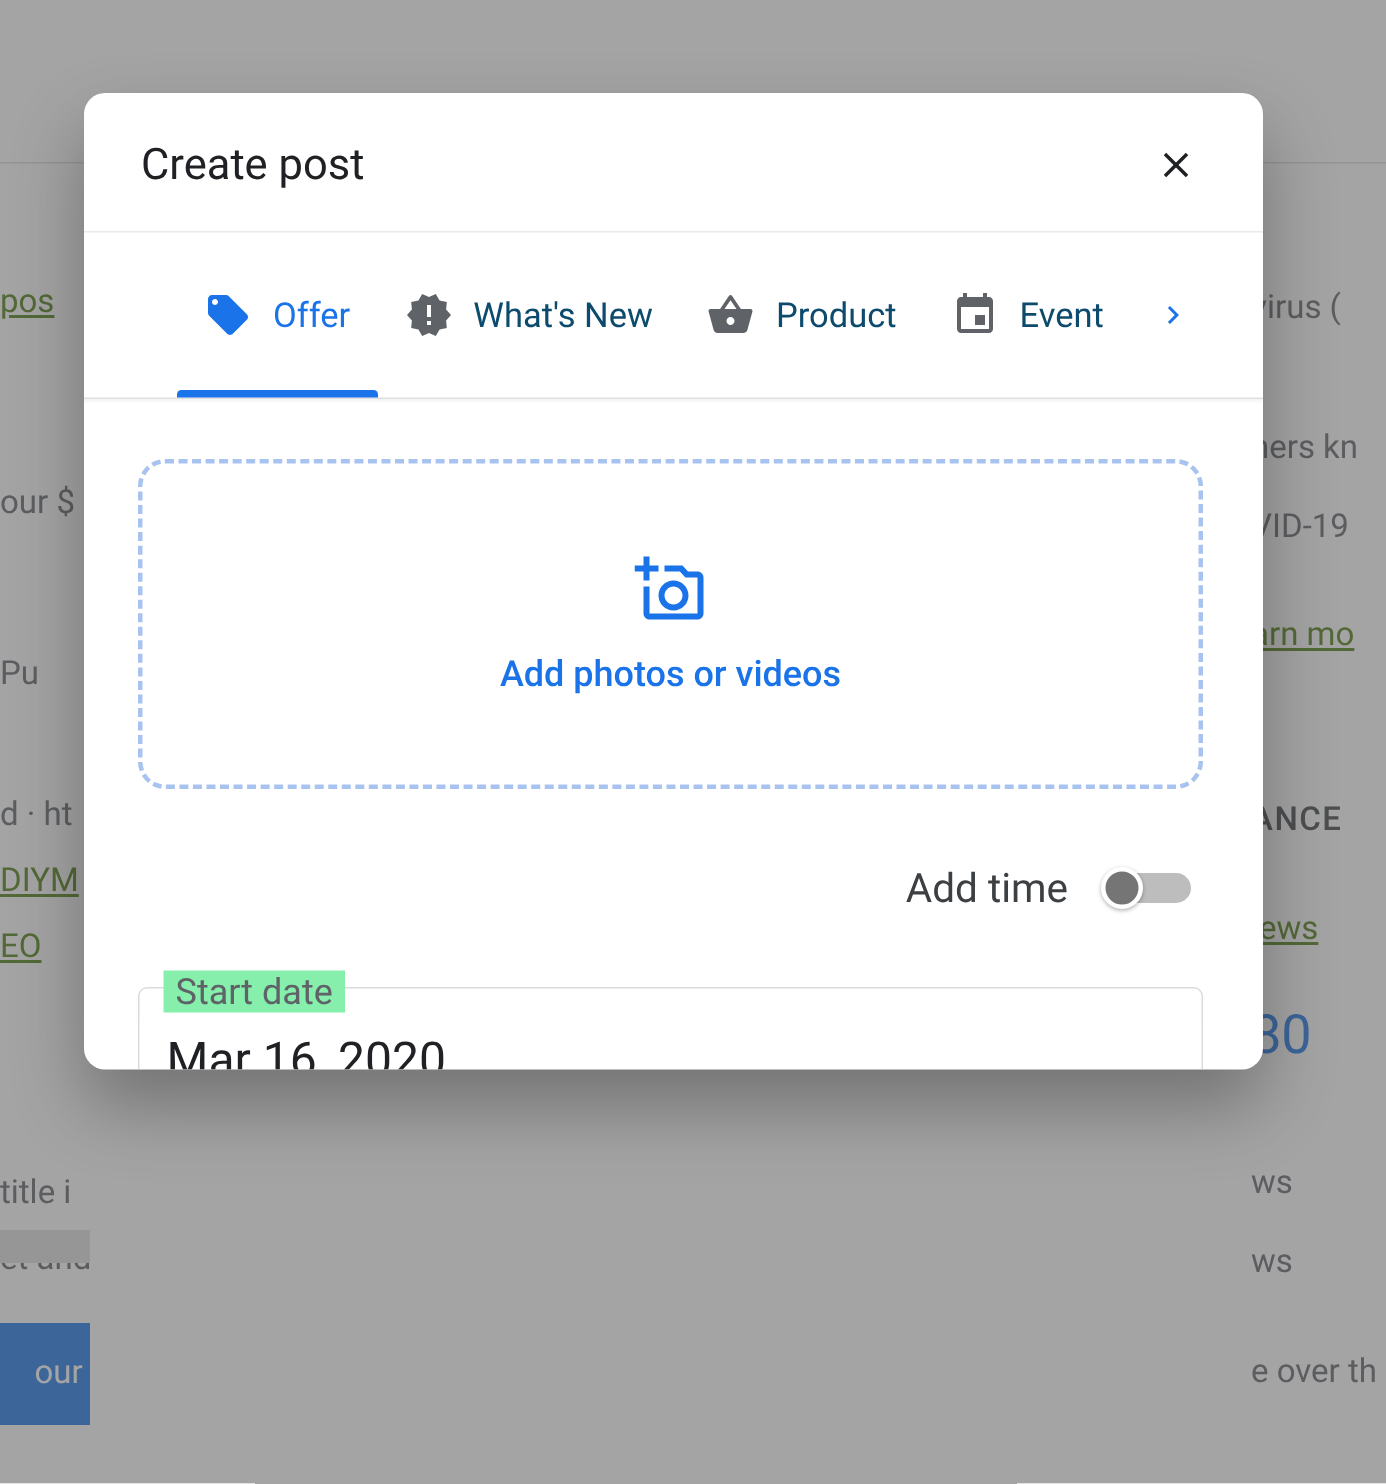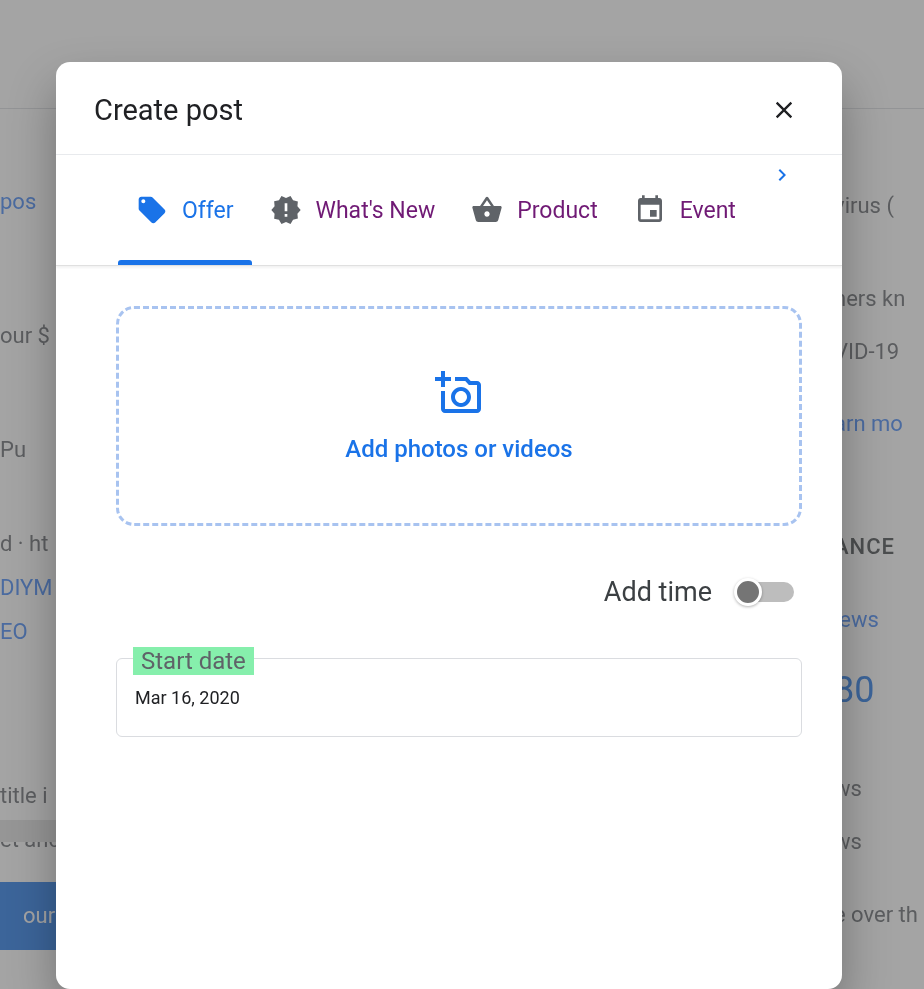--- a/index.html
+++ b/index.html
@@ -34,21 +34,21 @@
     .bg-right {
       position: absolute;
       right: 0;
       top: 180px;
       width: 90px;
       overflow: hidden;
       white-space: nowrap;
       line-height: 2.4;
       text-align: left;
     }
-    .bg-link { color: #3b82f6; }
+    .bg-link { color: #4d7c0f; text-decoration: underline; }
     .bg-bold { font-weight: 500; color: #3c4043; letter-spacing: 1px; }
     .bg-num { font-size: 36px; color: #1a73e8; }
     .bg-btn {
       display: inline-block;
       background: #1a73e8;
       color: #fff;
       padding: 12px 23px;
       margin-top: 20px;
     }
     .bg-hr {
@@ -67,21 +67,21 @@
     .overlay {
       position: absolute;
       inset: 0;
       background: rgba(90, 90, 90, 0.55);
     }
     .modal {
       position: absolute;
       left: 56px;
       top: 62px;
       width: 786px;
-      height: 927px;
+      height: 651px;
       background: #fff;
       border-radius: 14px;
       box-shadow: 0 24px 48px rgba(0,0,0,0.3);
       overflow: hidden;
       display: flex;
       flex-direction: column;
     }
     .modal-header {
       display: flex;
       align-items: center;
@@ -100,32 +100,33 @@
       cursor: pointer;
       border-radius: 50%;
     }
     .close-btn svg { width: 28px; height: 28px; }
     .tabs-wrap {
       border-bottom: 1px solid #e0e0e0;
       box-shadow: 0 2px 2px rgba(0,0,0,0.05);
     }
     .tabs {
       display: flex;
+      align-items: center;
       padding: 0 40px 0 62px;
       height: 110px;
       position: relative;
     }
     .tab {
       display: flex;
       align-items: center;
       gap: 14px;
       padding: 0 18px;
       height: 100%;
       cursor: pointer;
-      color: #701a75;
+      color: #0c4a6e;
       font-size: 23px;
       font-weight: 400;
       position: relative;
     }
     .tab.active { color: #1a73e8; }
     .tab.active::after {
       content: '';
       position: absolute;
       bottom: 0; left: 0; right: 0;
       height: 5px;
@@ -136,21 +137,21 @@
     .tab.active svg { fill: #1a73e8; }
     .tab:not(.active) svg { fill: #5f6368; }
     .tabs-next {
       margin-left: auto;
       width: 40px; height: 40px;
       display: flex; align-items: center; justify-content: center;
       cursor: pointer;
     }
     .tabs-next svg { width: 24px; height: 24px; fill: #1a73e8; }
     .modal-body {
-      padding: 40px 40px 0 60px;
+      padding: 40px 40px 0 36px;
       flex: 1;
       overflow: hidden;
     }
     .upload-zone {
       border: 3px dashed #a8c3f0;
       border-radius: 18px;
       height: 220px;
       display: flex;
       flex-direction: column;
       align-items: center;
@@ -237,21 +238,21 @@
     .date-label {
       position: absolute;
       top: -12px;
       left: 16px;
       background: #86efac;
       padding: 0 8px;
       color: #5f6368;
       font-size: 24px;
     }
     .date-value {
-      font-size: 18px;
+      font-size: 32px;
       color: #202124;
     }
   </style>
 </head>
 <body>
 
 <div class="backdrop">
   <div class="bg-hr bg-hr1"></div>
   <div class="bg-content">
     <div class="bg-left">

